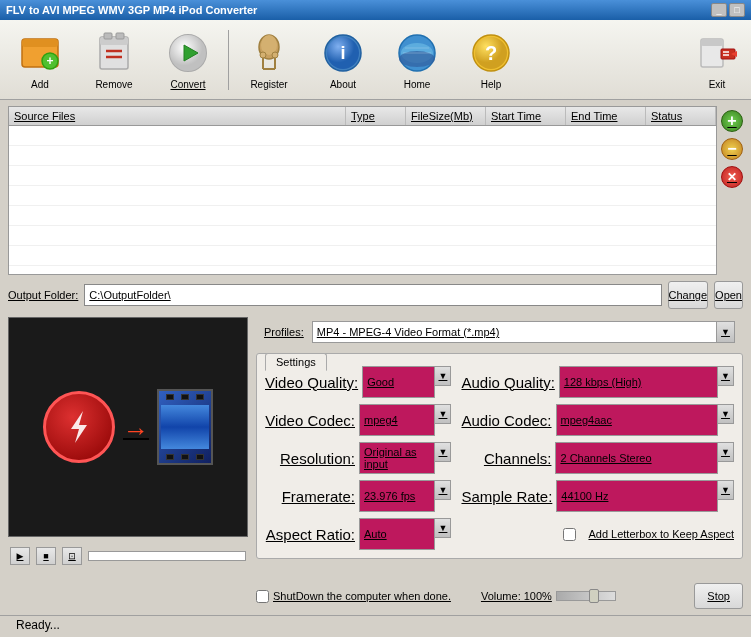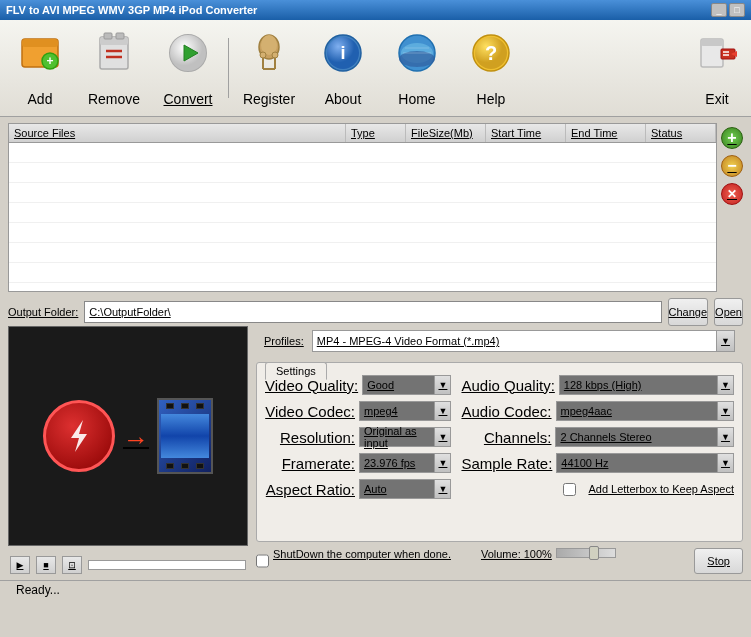--- a/index.html
+++ b/index.html
@@ -47,21 +47,21 @@
       padding: 4px 4px;
       cursor: pointer;
       border: 1px solid transparent;
       border-radius: 3px;
     }
     .toolbar-icon {
       width: 48px; height: 48px;
       display: flex; align-items: center; justify-content: center;
       font-size: 28px;
     }
-    .toolbar-label { font-size: 14px; margin-top: 14px; text-decoration: none; color: #000; }
+    .toolbar-label { font-size: 10px; margin-top: 2px; text-decoration: none; color: #000; }
     .toolbar-separator {
       width: 1px; height: 60px;
       background: #a0a0a0;
       margin: 0 2px;
     }
     .exit-btn {
       margin-left: auto;
       display: flex;
       flex-direction: column;
       align-items: center;
@@ -94,20 +94,21 @@
       cursor: pointer;
       border: 1px solid;
     }
     .side-btn-green { background: radial-gradient(circle, #70d050, #3a8020); border-color: #2a6010; }
     .side-btn-yellow { background: radial-gradient(circle, #f0d050, #c08020); border-color: #a06010; }
     .side-btn-red { background: radial-gradient(circle, #f06050, #c02020); border-color: #a01010; }
     .output-row {
       display: flex;
       align-items: center;
       gap: 6px;
+      margin-bottom: 8px;
     }
     .output-label { font-size: 11px; white-space: nowrap; }
     .output-input {
       flex: 1;
       height: 22px;
       border: 1px solid #888;
       background: white;
       padding: 2px 4px;
       font-size: 11px;
     }
@@ -156,23 +157,23 @@
       white-space: nowrap;
       min-width: 90px;
     }
     .select-wrapper {
       position: relative;
       flex: 1;
       display: flex;
     }
     .select-field {
       flex: 1;
-      height: 20px;
-      border: 1px solid #999;
-      background: #737373;
+      height: 32px;
+      border: 1px solid #999;
+      background: #be185d;
       font-size: 11px;
       padding: 0 4px;
       display: flex;
       align-items: center;
     }
     .select-arrow {
       width: 16px; height: 20px;
       background: linear-gradient(to bottom, #e0e0e0, #c0c0c0);
       border: 1px solid #999;
       border-left: none;
@@ -561,21 +562,21 @@
 
             <div class="setting-row checkbox-row" style="padding-left:0px;">
               <span class="setting-label"></span>
               <input type="checkbox" style="margin: 0px;">
               <span style="font-size:11px; white-space:nowrap;">Add Letterbox to Keep Aspect</span>
             </div>
           </div>
         </div>
       </div>
 
-      <div style="display:flex; margin-top:6px;">
+      <div style="display:flex; align-items:center; margin-top:24px;">
         <input type="checkbox" style="margin-right: 4px;">
         <span style="font-size:11px;">ShutDown the computer when done.</span>
         <span style="font-size:11px; margin-left:30px;">Volume: 100%</span>
         <div style="width:60px; height:10px; background:linear-gradient(to right, #aaa, #ddd); border:1px solid #999; margin-left:4px; position:relative;">
           <div style="position:absolute; left:55%; top:-3px; width:10px; height:14px; background:#d0d0c0; border:1px solid #888; border-radius:2px;"></div>
         </div>
         <div style="flex:1;"></div>
         <button class="stop-btn">Stop</button>
       </div>
     </div>

